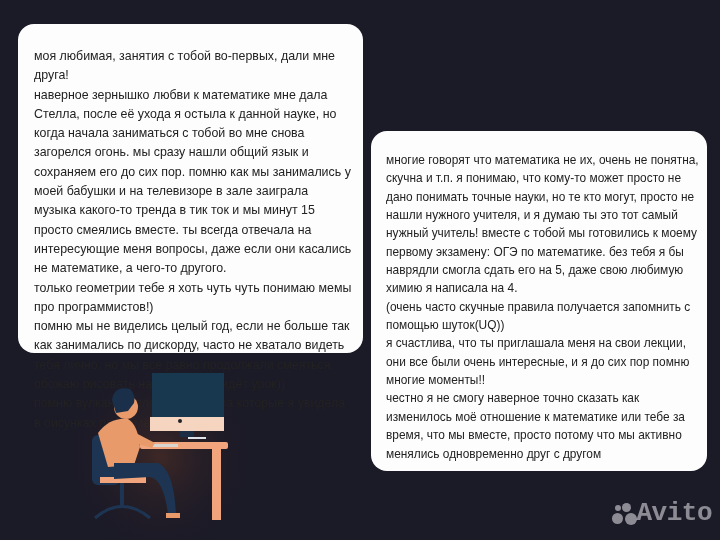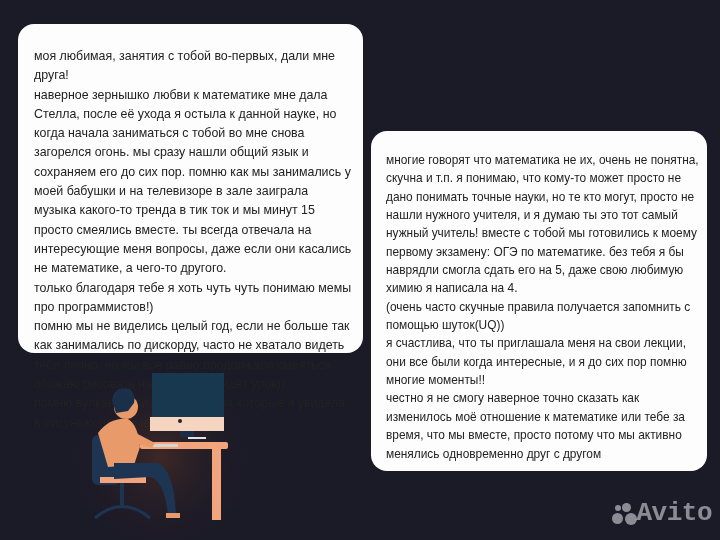--- a/index.html
+++ b/index.html
@@ -32,30 +32,30 @@
   }
   .wm-dots { position:relative; width:26px; height:24px; margin-right:2px; }
   .wm-dots span { position:absolute; border-radius:50%; background:rgba(235,235,240,0.55); }
 </style>
 </head>
 <body>
 
 <div class="card" id="card1">
   <p>моя любимая, занятия с тобой во-первых, дали мне друга!</p>
   <p>наверное зернышко любви к математике мне дала Стелла, после её ухода я остыла к данной науке, но когда начала заниматься с тобой во мне снова загорелся огонь. мы сразу нашли общий язык и сохраняем его до сих пор.  помню как мы занимались у моей бабушки и на телевизоре в зале заиграла музыка какого-то тренда в тик ток и мы минут 15 просто смеялись вместе. ты всегда отвечала на интересующие меня вопросы, даже если они касались не математике, а чего-то другого.</p>
-  <p>только благодаря тебе я хоть чуть чуть понимаю мемы про программистов!)</p>
+  <p>только геометрии тебе я хоть чуть чуть понимаю мемы про программистов!)</p>
   <p>помню мы не виделись целый год, если не больше так как занимались по дискорду, часто не хватало видеть тебя лично, но мы все равно продолжали смеяться.</p>
   <p>обожаю рисовать на доске пока идёт урок))</p>
   <p>помню вулкан и полочки от шкафа которые я увидела в оисунках по геометрии.</p>
 </div>
 
 <div class="card" id="card2">
   <p>многие говорят что математика не их, очень не понятна, скучна и т.п. я понимаю, что кому-то может просто не дано понимать точные науки, но те кто могут, просто не нашли нужного учителя, и я думаю ты это тот самый нужный учитель! вместе с тобой мы готовились к моему первому экзамену: ОГЭ по математике. без тебя я бы наврядли смогла сдать его на 5, даже свою любимую химию я написала на 4.</p>
   <p>(очень часто скучные правила получается запомнить с помощью шуток(UQ))</p>
-  <p>я счастлива, что ты приглашала меня на свои лекции, они все были когда интересные, и я до сих пор помню многие моменты!!</p>
+  <p>я счастлива, что ты приглашала меня на свои лекции, они все были очень интересные, и я до сих пор помню многие моменты!!</p>
   <p>честно я не смогу наверное точно сказать как изменилось моё отношение к математике или тебе за время, что мы вместе, просто потому что мы активно менялись одновременно друг с другом</p>
 </div>
 
 <div class="illus">
   <svg width="180" height="185" viewBox="0 0 180 185">
     <defs>
       <radialGradient id="glow" cx="50%" cy="55%" r="55%">
         <stop offset="0%" stop-color="#5a3325" stop-opacity="0.55"></stop>
         <stop offset="100%" stop-color="#1b1a27" stop-opacity="0"></stop>
       </radialGradient>

